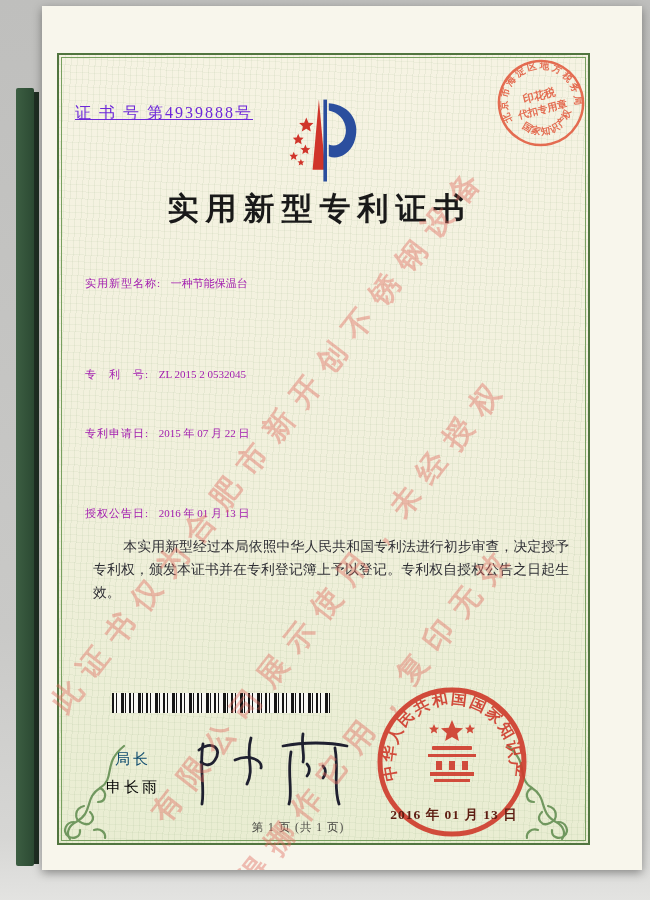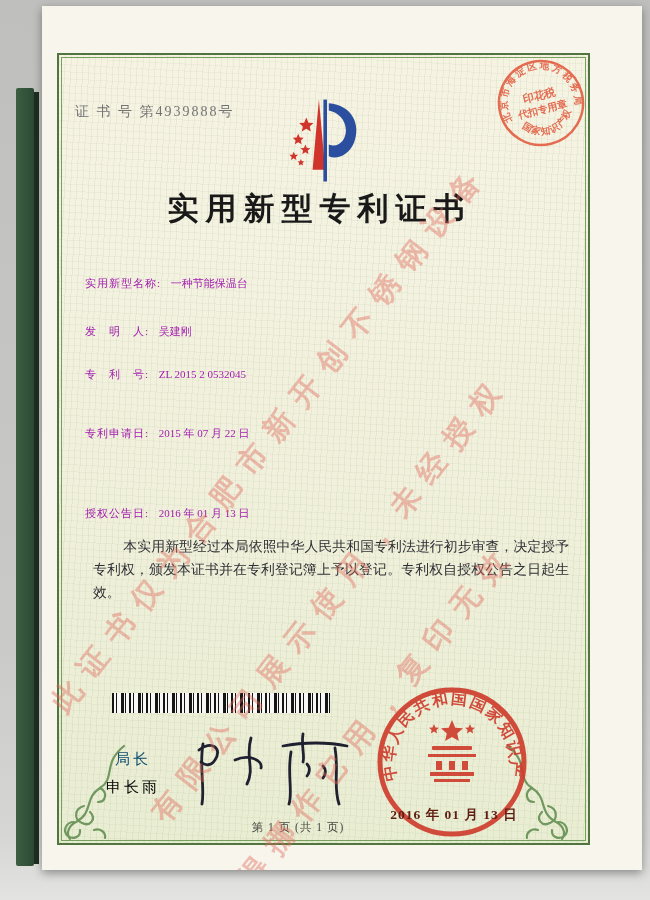--- a/index.html
+++ b/index.html
@@ -17,21 +17,21 @@
   }
   .frame{
     position:absolute;left:15px;top:47px;width:533px;height:792px;
     border:2.5px solid #51753f;box-sizing:border-box;
     background:
       repeating-linear-gradient(93deg, rgba(126,160,110,.10) 0 1px, transparent 1px 6px),
       repeating-linear-gradient(3deg, rgba(126,160,110,.08) 0 1px, transparent 1px 7px),
       linear-gradient(180deg,#f6f3e3 0%,#f1f0dc 55%,#e9edd2 100%);
   }
   .frame-inner{position:absolute;inset:2px;border:1px solid #77a05f;pointer-events:none;}
-  .cert-no{position:absolute;left:33px;top:97px;font-size:14px;letter-spacing:2px;color:#737373;}
+  .cert-no{position:absolute;left:33px;top:97px;font-size:16px;letter-spacing:2px;color:#6d28d9;text-decoration:underline;}
   .logo{position:absolute;left:231px;top:90px;width:90px;height:90px;}
   .title{
     position:absolute;left:24px;top:182px;width:507px;text-align:center;
     font-size:31px;font-weight:bold;letter-spacing:7px;color:#191919;
   }
   .field{position:absolute;left:43px;font-size:11px;color:#a21caf;white-space:nowrap;}
   .field .lab{letter-spacing:1px;}
   .field .val{margin-left:7px;}
   .f0{top:270px}.f1{top:318px}.f2{top:361px}.f3{top:420px}.f4{top:453px}.f5{top:500px}
   .paras{
@@ -94,24 +94,20 @@
       <polygon points="23,62 24.4,65.2 27.8,65.4 25.3,67.7 26,71 23,69.3 20,71 20.7,67.7 18.2,65.4 21.6,65.2"></polygon>
       <polygon points="31,70 32.1,72.5 34.8,72.7 32.8,74.5 33.4,77.2 31,75.8 28.6,77.2 29.2,74.5 27.2,72.7 29.9,72.5"></polygon>
     </g>
   </svg>
 
   <div class="title">实用新型专利证书</div>
 
   <div class="field f0">
     <span class="lab">实用新型名称:</span>
     <span class="val">一种节能保温台</span>
-  </div>
-  <div class="field f1">
-    <span class="lab">发　明　人:</span>
-    <span class="val">吴建刚</span>
   </div>
   <div class="field f2">
     <span class="lab">专　利　号:</span>
     <span class="val">ZL 2015 2 0532045</span>
   </div>
   <div class="field f3">
     <span class="lab">专利申请日:</span>
     <span class="val">2015 年 07 月 22 日</span>
   </div>
   <div class="field f5">

